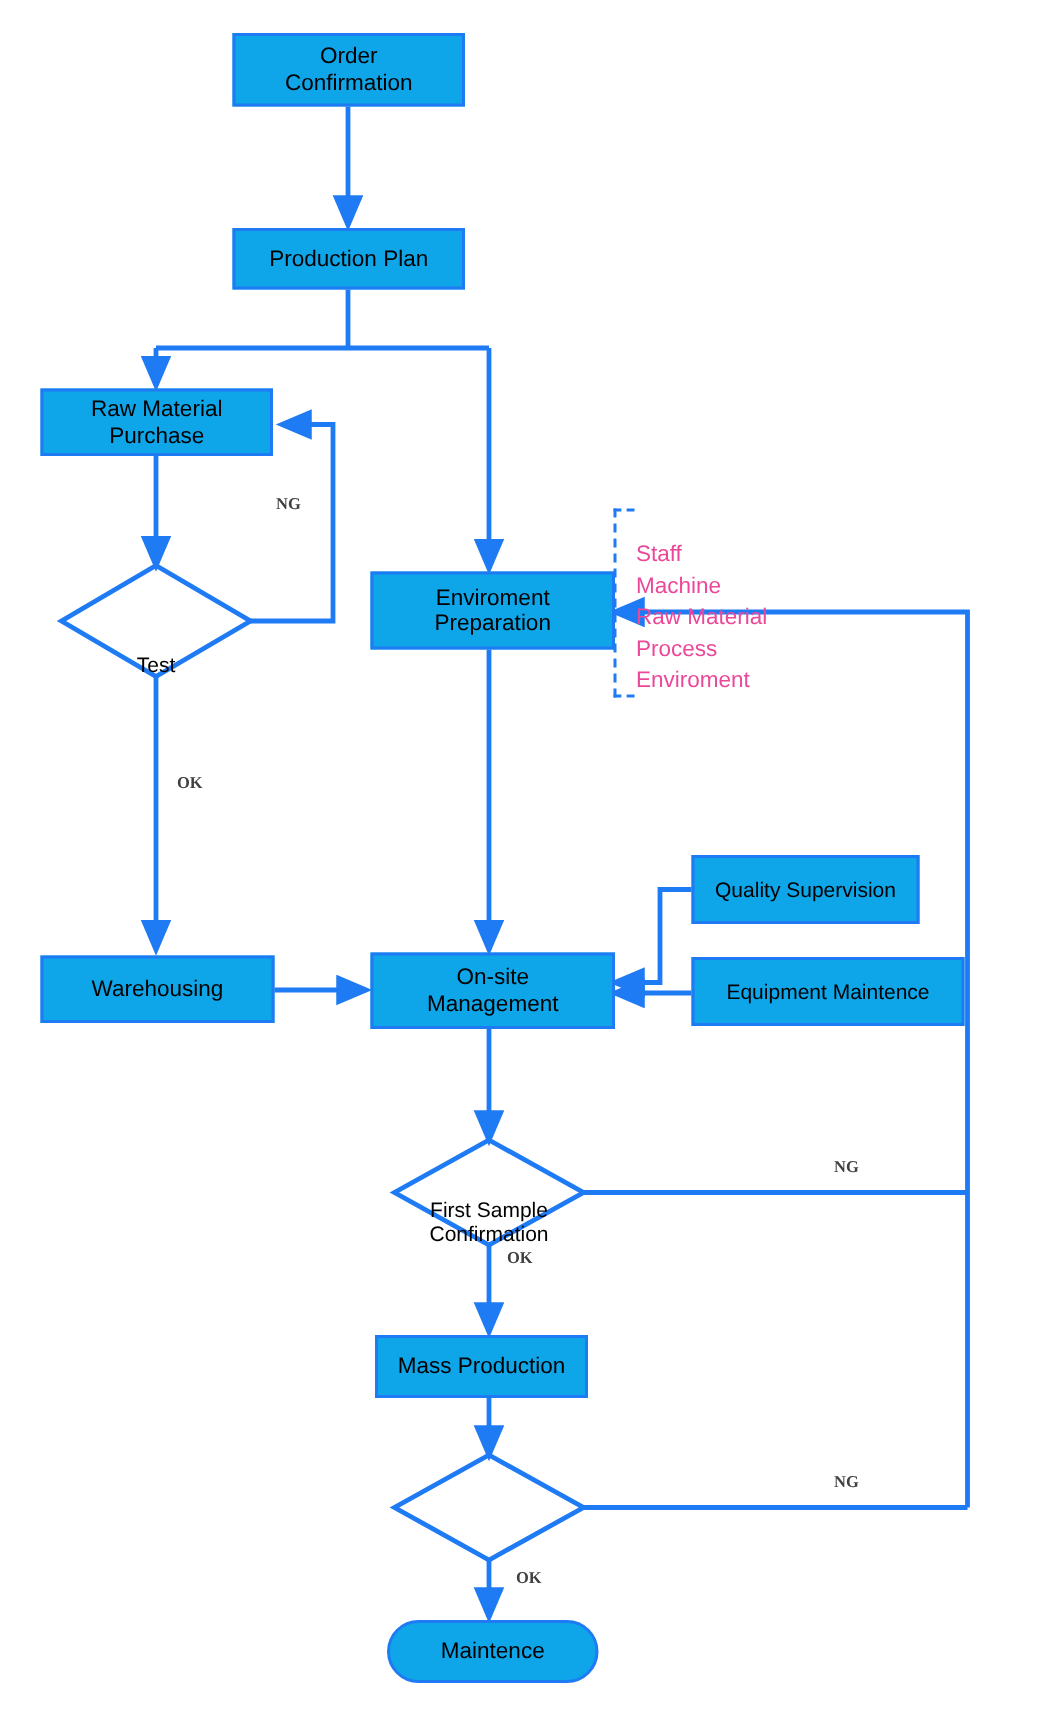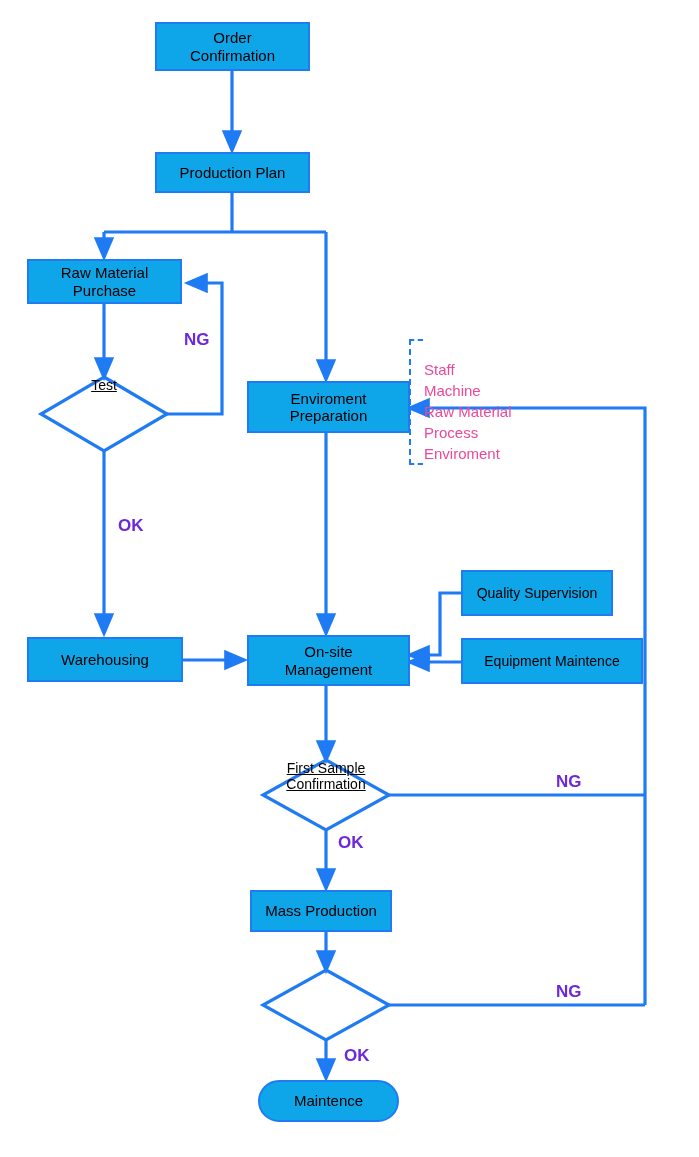--- a/index.html
+++ b/index.html
@@ -35,39 +35,38 @@
     line-height: 1.15;
     background: #0ea5e9;
     border: 2px solid #1f7bf4;
   }
   .node.rect { border-radius: 0; }
   .node.rounded { border-radius: 22px; }
   .node .lbl { display: block; white-space: pre-line; }
   .diamond-wrap {
     position: absolute;
     display: flex;
-    align-items: flex-start;
+    align-items: flex-end;
     justify-content: center;
     text-align: center;
-    text-decoration: underline;
   }
   .diamond-wrap .dlabel {
     position: relative;
     z-index: 2;
     font-size: 14px;
     line-height: 1.15;
     color: #000;
     white-space: pre-line;
   }
   .edge-label {
     position: absolute;
-    color: #6d28d9;
+    color: #404040;
     font-weight: bold;
-    font-size: 17px;
-    font-family: Liberation Sans, sans-serif;
+    font-size: 11px;
+    font-family: Liberation Serif, serif;
   }
   .list-box {
     position: absolute;
     font-size: 15px;
     line-height: 21px;
     color: #ec4899;
     white-space: pre-line;
     margin-top: 19px;
   }
   .bracket {

